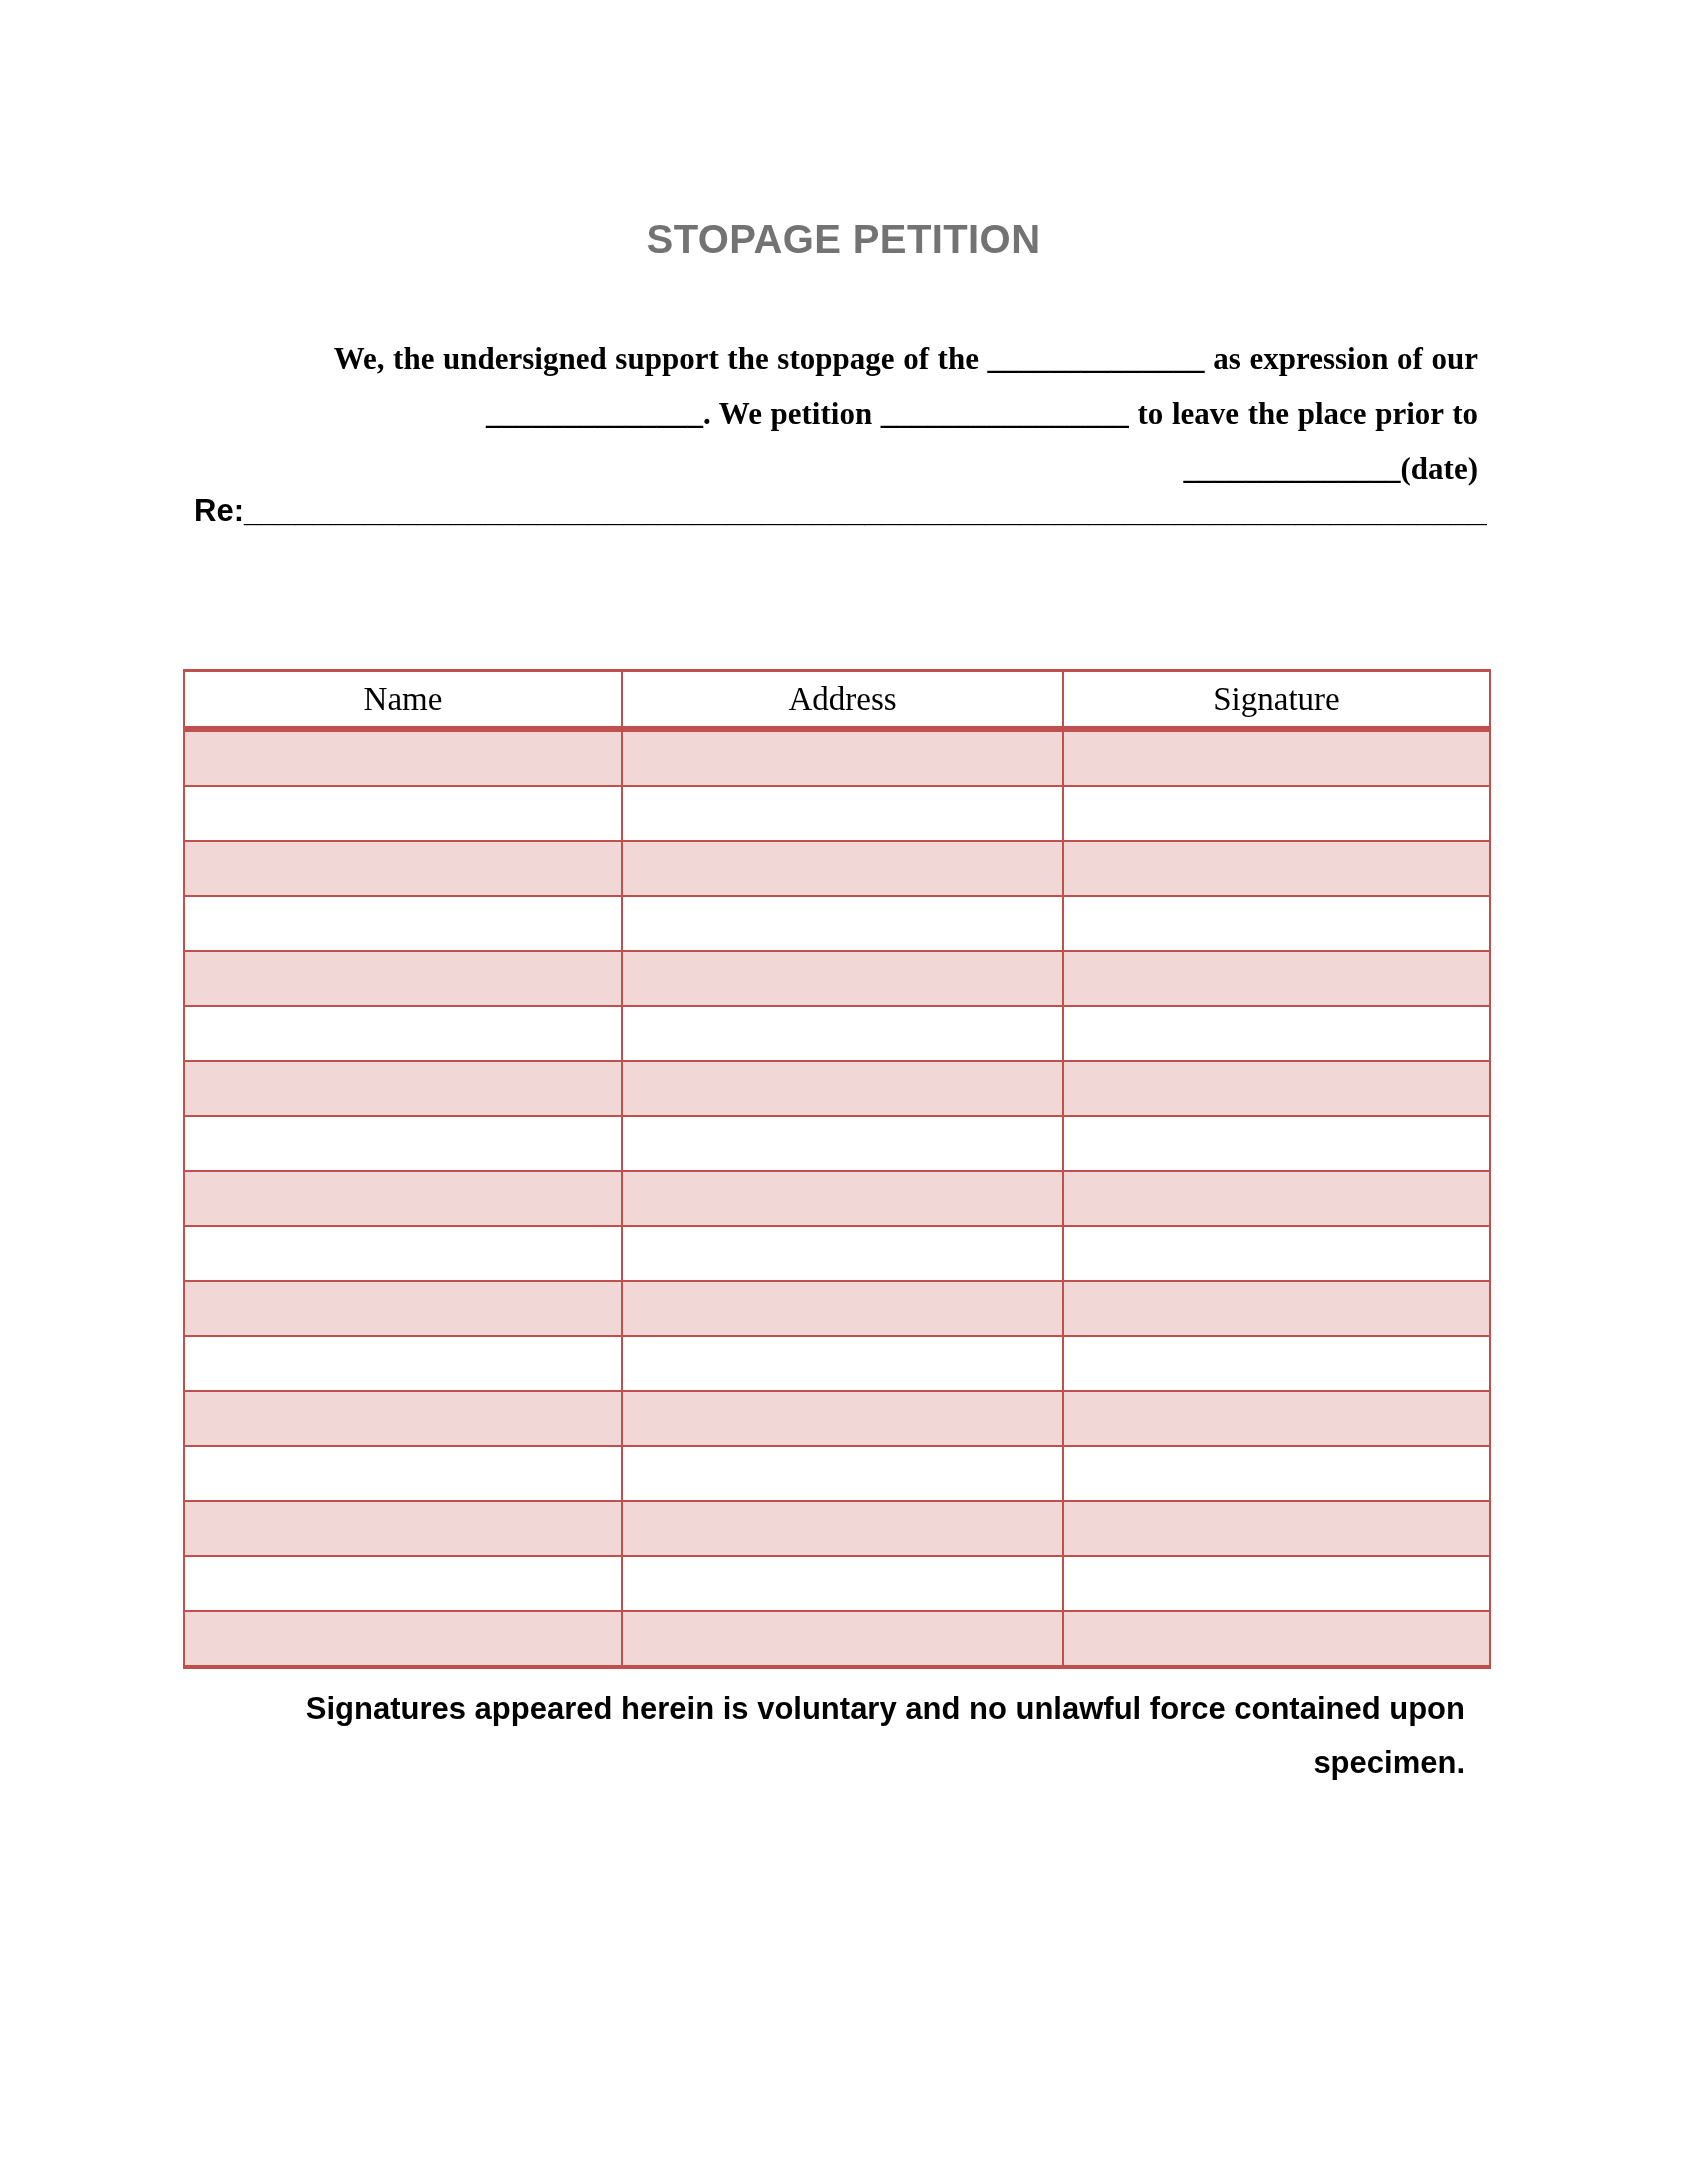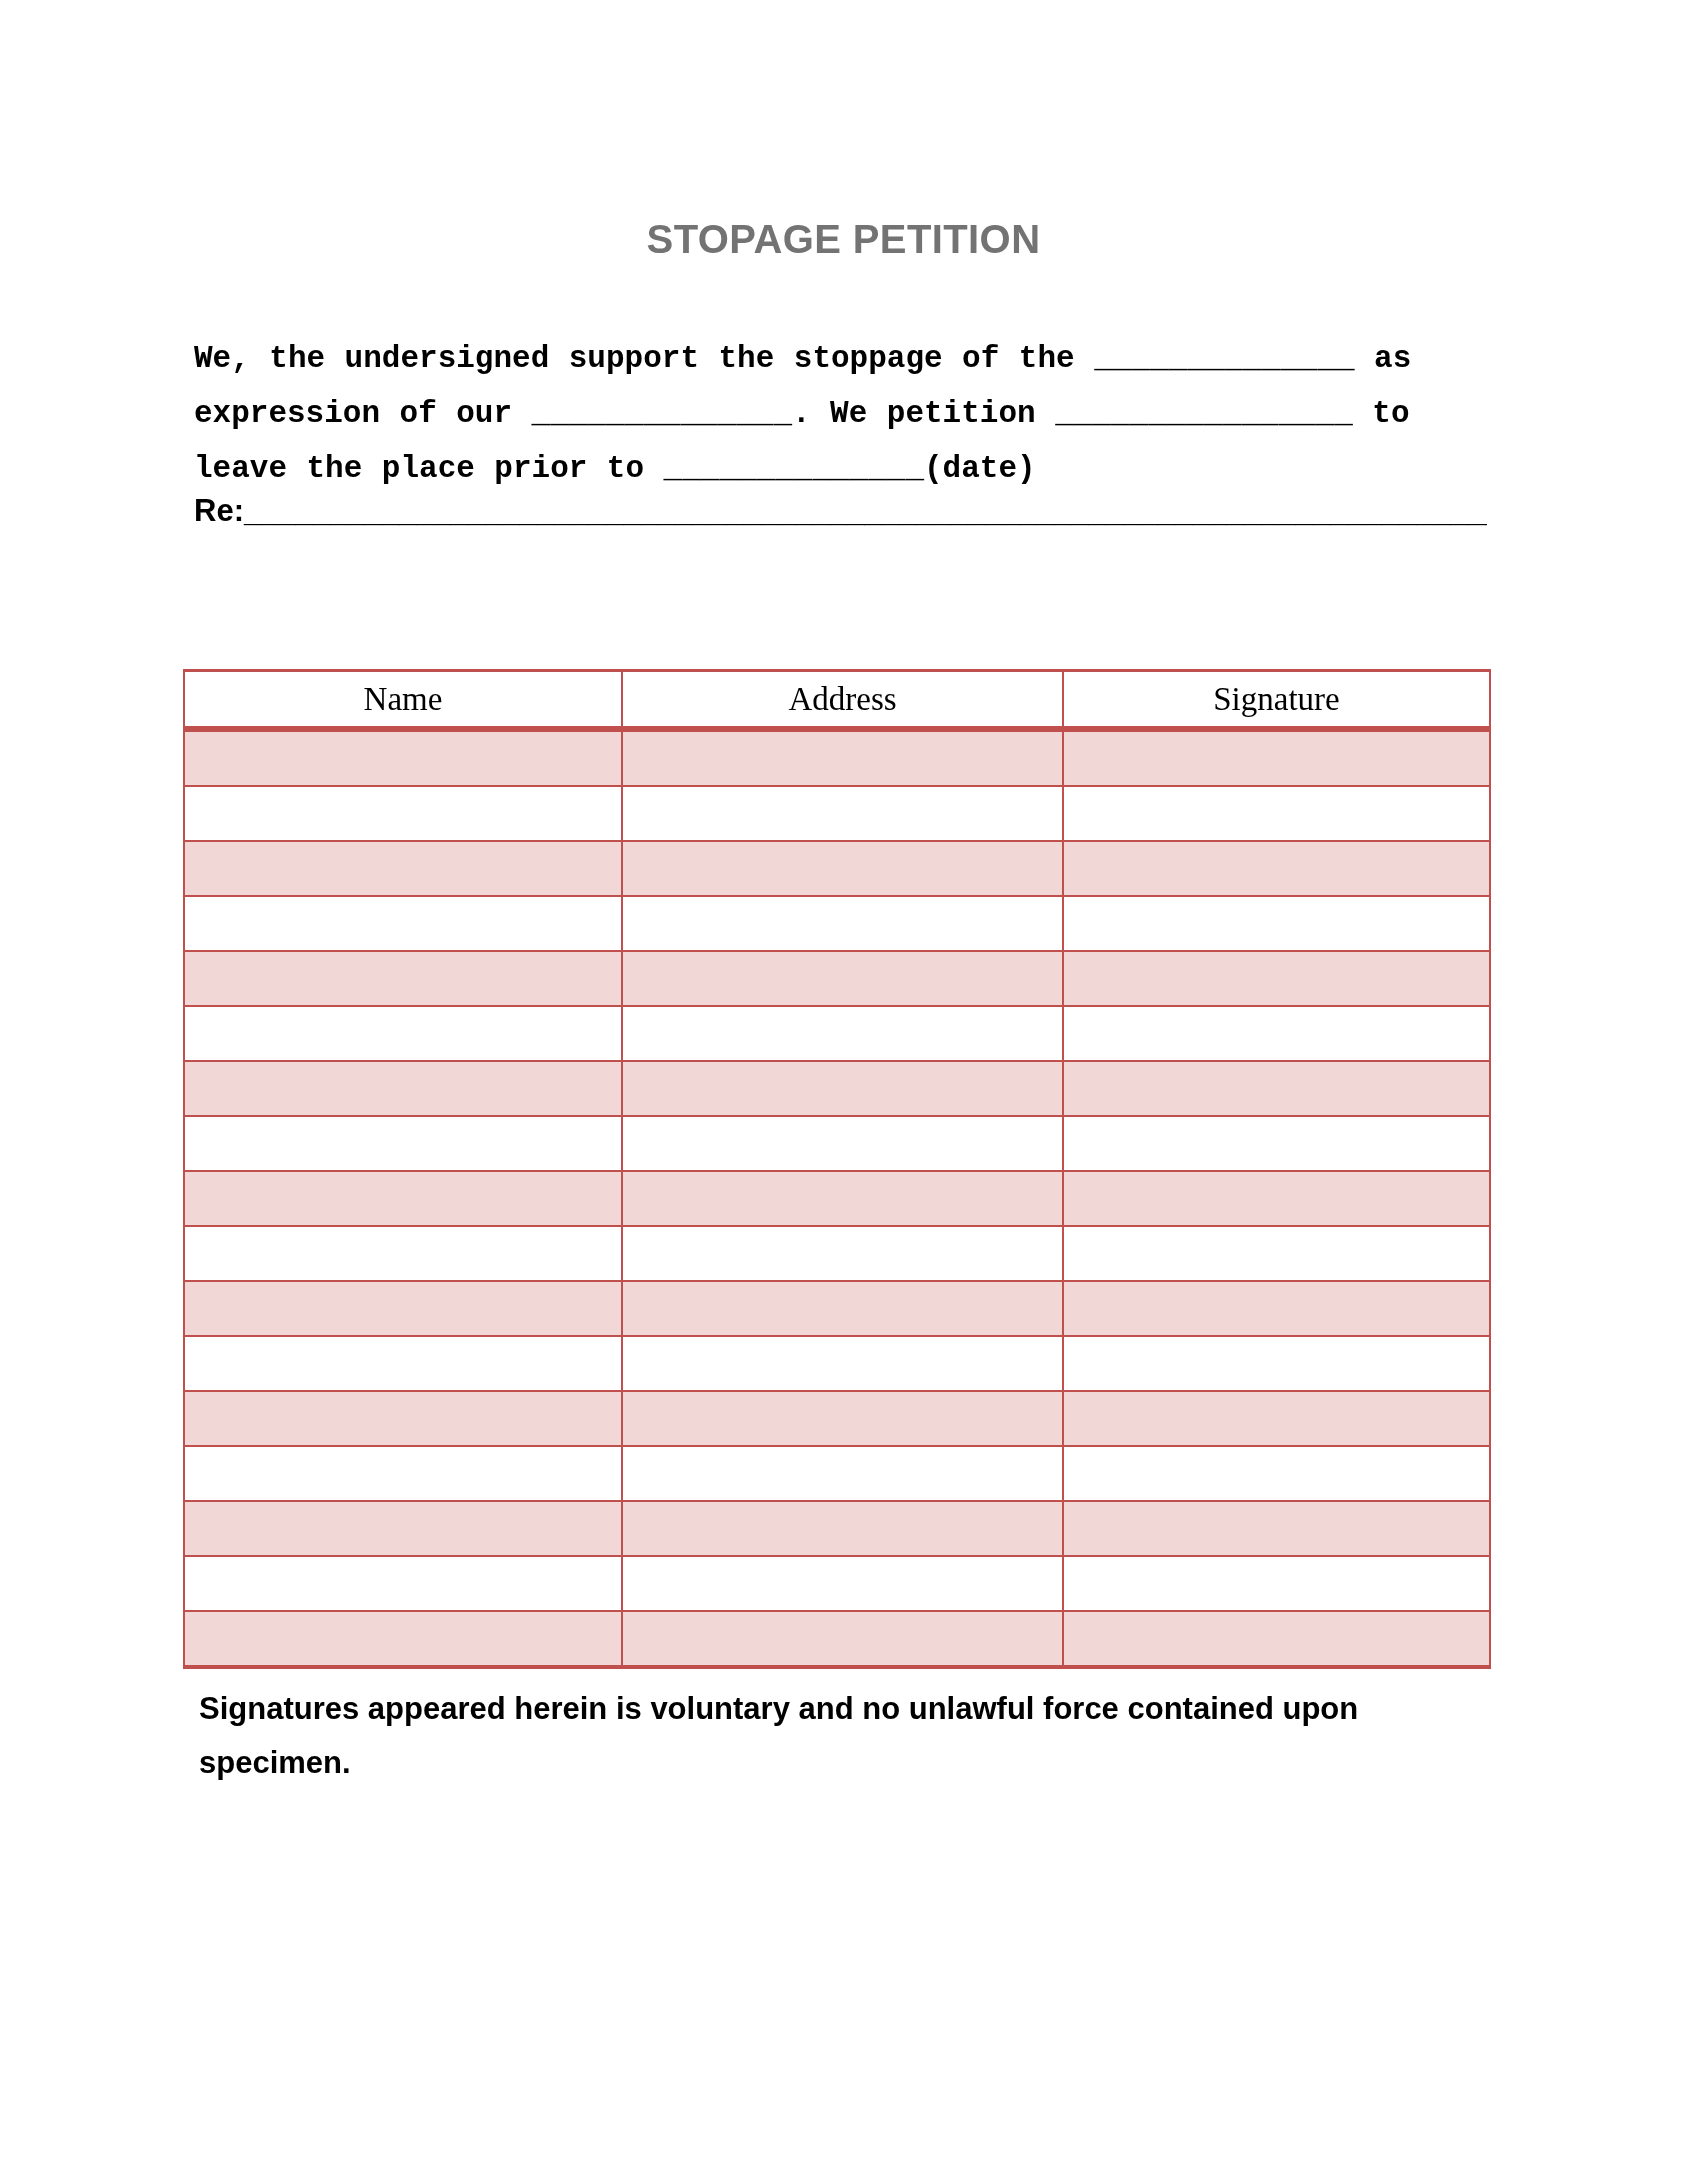--- a/index.html
+++ b/index.html
@@ -37,22 +37,22 @@
     letter-spacing: 0.4px;
     color: #737373;
   }
 
   
   .intro {
     position: absolute;
     left: 194px;
     top: 300px;
     width: 1284px;
-    text-align: left;
-    font-family: Liberation Mono, monospace;
+    text-align: right;
+    font-family: Liberation Serif, serif;
     font-weight: bold;
     font-size: 31px;
     line-height: 55px;
     color: #000000;
     word-spacing: 0.9px;
   }
 
   
   .re-line {
     position: absolute;
@@ -113,21 +113,21 @@
   .footer-note {
     position: absolute;
     left: 199px;
     top: 1651px;
     width: 1266px;
     font-family: "Liberation Sans", sans-serif;
     font-weight: bold;
     font-size: 31px;
     line-height: 54px;
     color: #000000;
-    text-align: left;
+    text-align: right;
   }
 </style>
 </head>
 <body>
 
 <div class="page">
 
   <h1 class="doc-title">STOPAGE PETITION</h1>
 
   <p class="intro">We, the undersigned support the stoppage of the ______________ as expression of our ______________. We petition ________________ to leave the place prior to ______________(date)</p>

